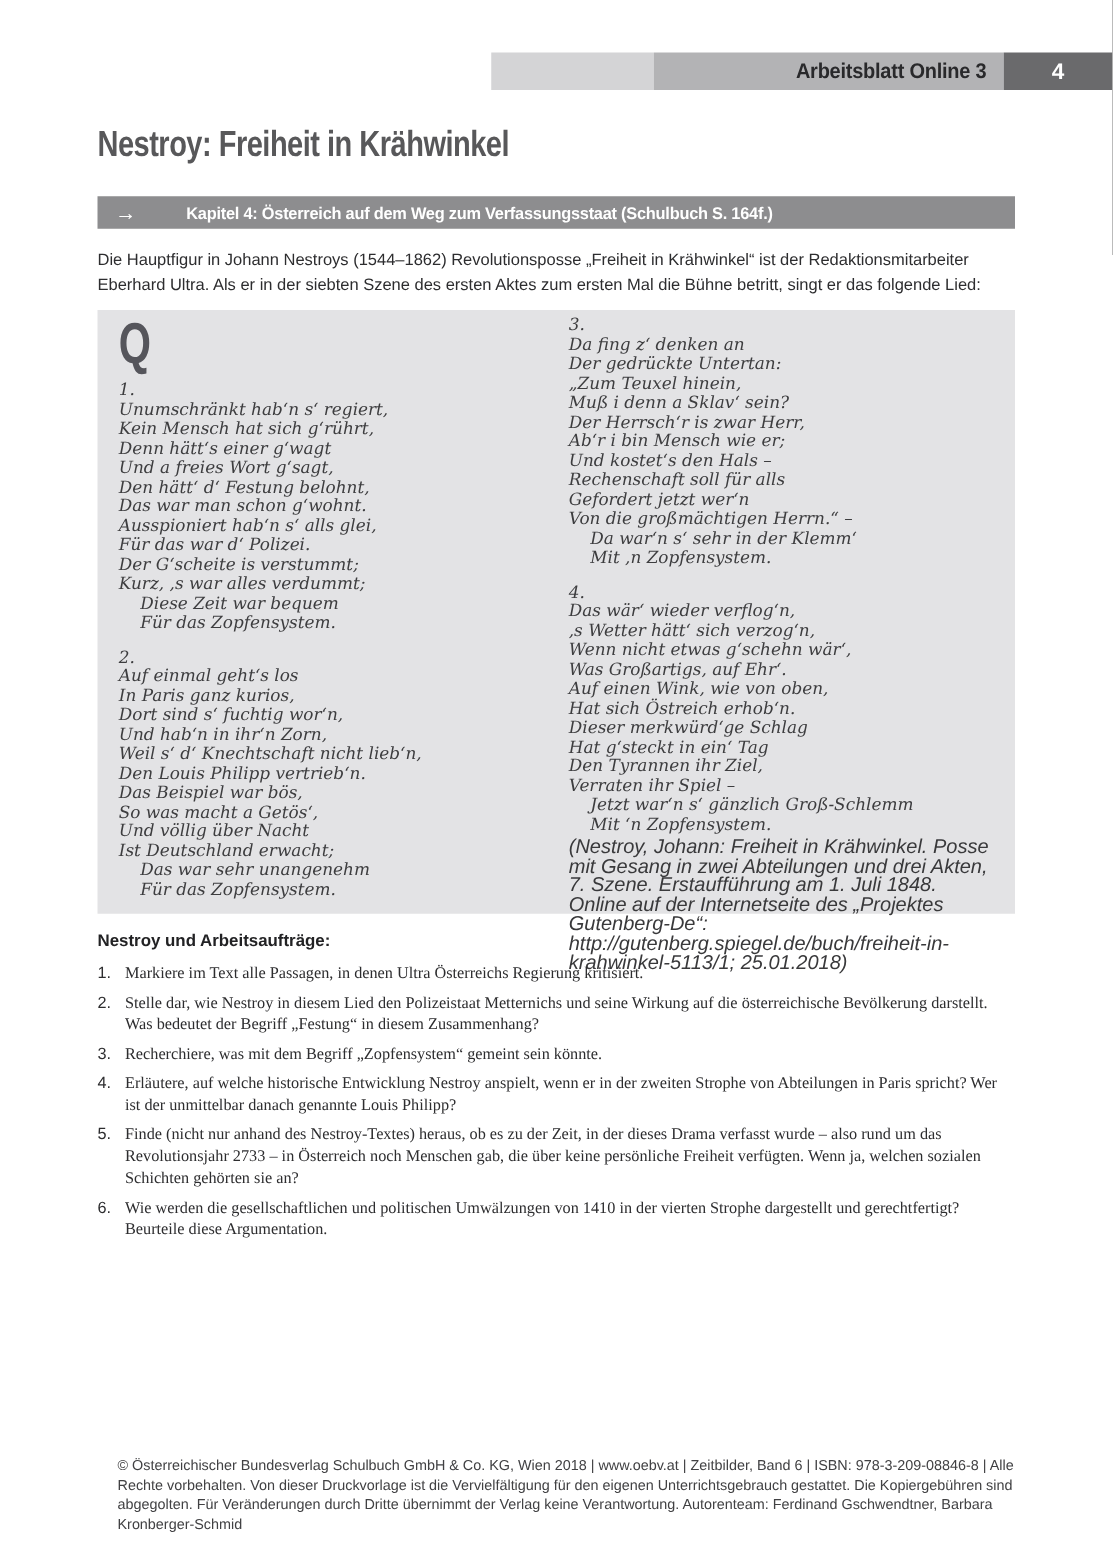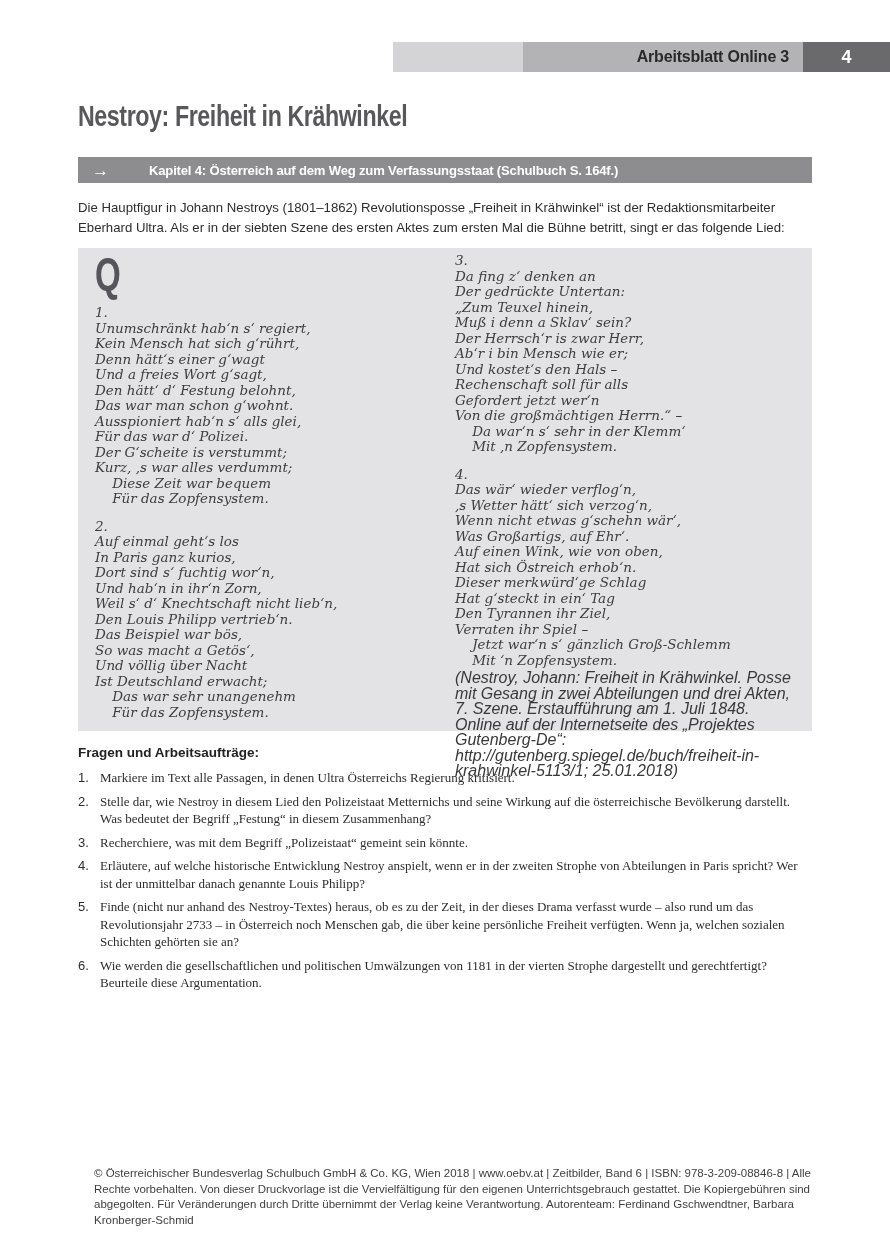--- a/index.html
+++ b/index.html
@@ -60,21 +60,21 @@
     </div>
   </div>
 
   <div class="page-title">Nestroy: Freiheit in Krähwinkel</div>
 
   <div class="chapter-banner">
     <span class="arrow">→</span>
     <span class="txt">Kapitel 4: Österreich auf dem Weg zum Verfassungsstaat (Schulbuch S. 164f.)</span>
   </div>
 
-  <div class="intro">Die Hauptfigur in Johann Nestroys (1801–1862) Revolutionsposse „Freiheit in Krähwinkel“ ist der Redaktionsmitarbeiter Eberhard Ultra. Als er in der siebten Szene des ersten Aktes zum ersten Mal die Bühne betritt, singt er das folgende Lied:</div>
+  <div class="intro">Die Hauptfigur in Johann Nestroys (1544–1862) Revolutionsposse „Freiheit in Krähwinkel“ ist der Redaktionsmitarbeiter Eberhard Ultra. Als er in der siebten Szene des ersten Aktes zum ersten Mal die Bühne betritt, singt er das folgende Lied:</div>
 
   <div class="source-box">
     <div class="col-left">
       <div class="q-mark">Q</div>
       <div class="stanza">
         <div class="stanza-no">1.</div>
         <div class="stanza-lines">Unumschränkt hab‘n s‘ regiert,
 Kein Mensch hat sich g‘rührt,
 Denn hätt‘s einer g‘wagt
 Und a freies Wort g‘sagt,
@@ -131,44 +131,44 @@
 Hat g‘steckt in ein‘ Tag
 Den Tyrannen ihr Ziel,
 Verraten ihr Spiel –
     Jetzt war‘n s‘ gänzlich Groß-Schlemm
     Mit ‘n Zopfensystem.</div>
       </div>
       <div class="citation">(Nestroy, Johann: Freiheit in Krähwinkel. Posse mit Gesang in zwei Abteilungen und drei Akten, 7. Szene. Erstaufführung am 1. Juli 1848. Online auf der Internetseite des „Projektes Gutenberg-De“: http://gutenberg.spiegel.de/buch/freiheit-in-krahwinkel-5113/1; 25.01.2018)</div>
     </div>
   </div>
 
-  <div class="tasks-heading">Fragen und Arbeitsaufträge:</div>
+  <div class="tasks-heading">Nestroy und Arbeitsaufträge:</div>
 
   <div class="task-list">
     <div class="task-item">
       <span class="no">1.</span>
       <span class="body">Markiere im Text alle Passagen, in denen Ultra Österreichs Regierung kritisiert.</span>
     </div>
     <div class="task-item">
       <span class="no">2.</span>
       <span class="body">Stelle dar, wie Nestroy in diesem Lied den Polizeistaat Metternichs und seine Wirkung auf die österreichische Bevölkerung darstellt. Was bedeutet der Begriff „Festung“ in diesem Zusammenhang?</span>
     </div>
     <div class="task-item">
       <span class="no">3.</span>
-      <span class="body">Recherchiere, was mit dem Begriff „Polizeistaat“ gemeint sein könnte.</span>
+      <span class="body">Recherchiere, was mit dem Begriff „Zopfensystem“ gemeint sein könnte.</span>
     </div>
     <div class="task-item">
       <span class="no">4.</span>
       <span class="body">Erläutere, auf welche historische Entwicklung Nestroy anspielt, wenn er in der zweiten Strophe von Abteilungen in Paris spricht? Wer ist der unmittelbar danach genannte Louis Philipp?</span>
     </div>
     <div class="task-item">
       <span class="no">5.</span>
       <span class="body">Finde (nicht nur anhand des Nestroy-Textes) heraus, ob es zu der Zeit, in der dieses Drama verfasst wurde – also rund um das Revolutionsjahr 2733 – in Österreich noch Menschen gab, die über keine persönliche Freiheit verfügten. Wenn ja, welchen sozialen Schichten gehörten sie an?</span>
     </div>
     <div class="task-item">
       <span class="no">6.</span>
-      <span class="body">Wie werden die gesellschaftlichen und politischen Umwälzungen von 1181 in der vierten Strophe dargestellt und gerechtfertigt? Beurteile diese Argumentation.</span>
+      <span class="body">Wie werden die gesellschaftlichen und politischen Umwälzungen von 1410 in der vierten Strophe dargestellt und gerechtfertigt? Beurteile diese Argumentation.</span>
     </div>
   </div>
 
   <div class="footer">© Österreichischer Bundesverlag Schulbuch GmbH &amp; Co. KG, Wien 2018 | www.oebv.at | Zeitbilder, Band 6 | ISBN: 978-3-209-08846-8 | Alle Rechte vorbehalten. Von dieser Druckvorlage ist die Vervielfältigung für den eigenen Unterrichtsgebrauch gestattet. Die Kopiergebühren sind abgegolten. Für Veränderungen durch Dritte übernimmt der Verlag keine Verantwortung. Autorenteam: Ferdinand Gschwendtner, Barbara Kronberger-Schmid</div>
 
 </div>
 
 </body></html>

